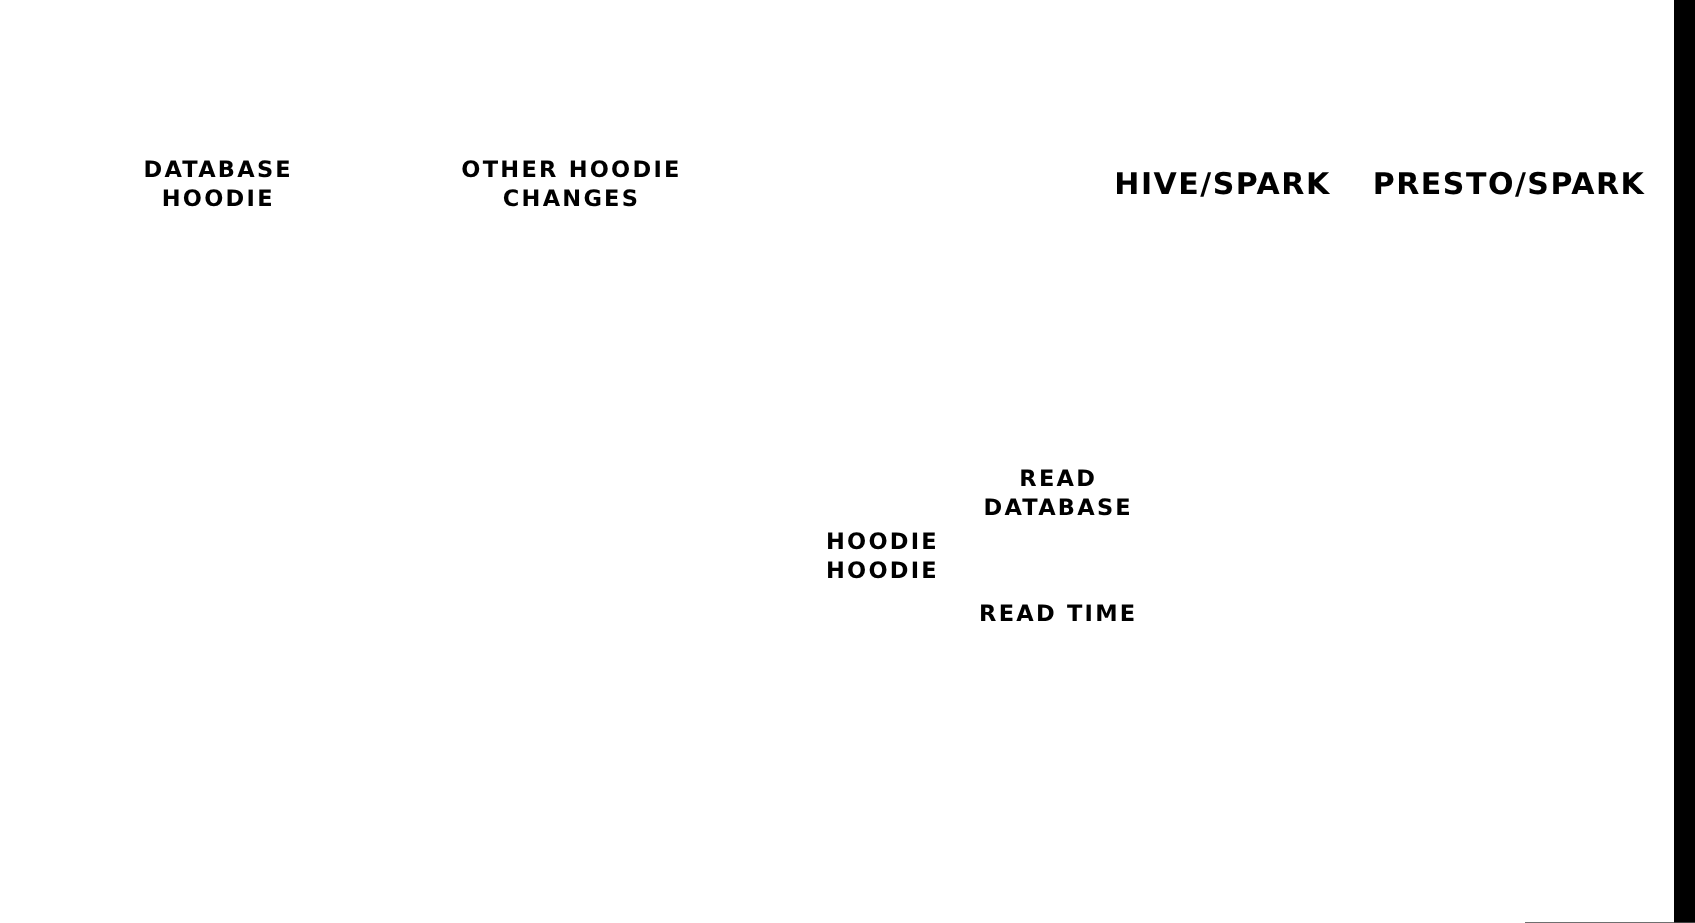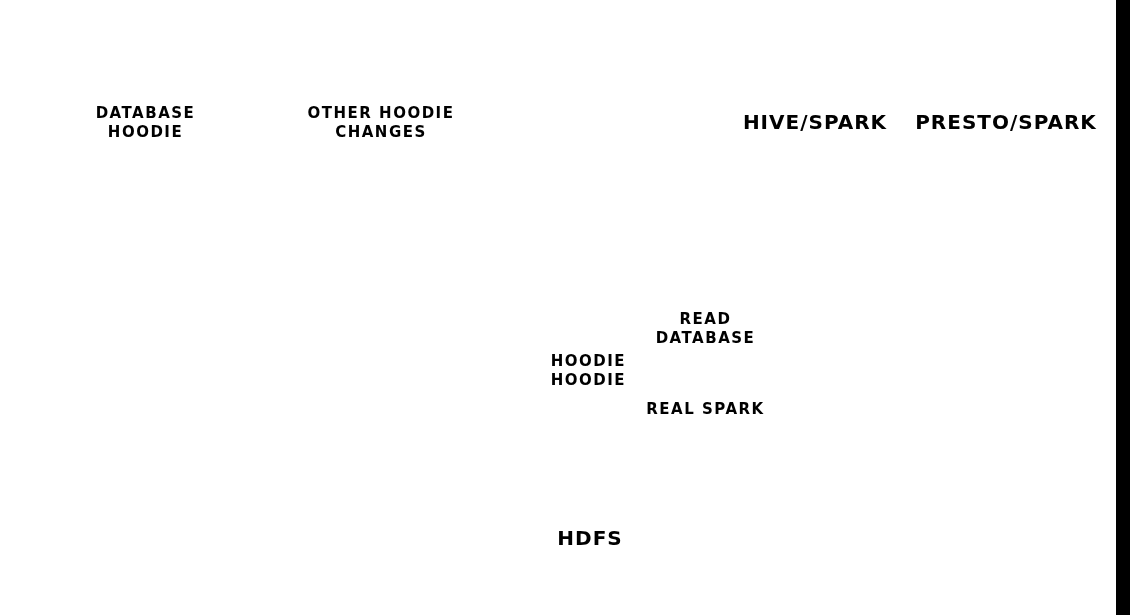--- a/index.html
+++ b/index.html
@@ -82,26 +82,23 @@
     <span class="line">HOODIE</span>
     <span class="line">HOODIE</span>
   </div>
 
   <div class="node fs-small n-read">
     <span class="line">READ</span>
     <span class="line">DATABASE</span>
   </div>
 
   <div class="node fs-small n-realtime">
-    <span class="line">REAL SPARK</span>
+    <span class="line">READ TIME</span>
   </div>
 
-  <div class="node fs-large n-hdfs">
-    <span class="line">HDFS</span>
-  </div>
 
   <div class="arrow-wrap">
     <svg viewBox="0 0 32 81" xmlns="http://www.w3.org/2000/svg" aria-hidden="true">
       <polygon points="16,0 32,16 24,16 24,65 32,65 16,81 0,65 8,65 8,16 0,16" fill="#ffffff"></polygon>
     </svg>
   </div>
 
 </div>
 
 </body></html>

